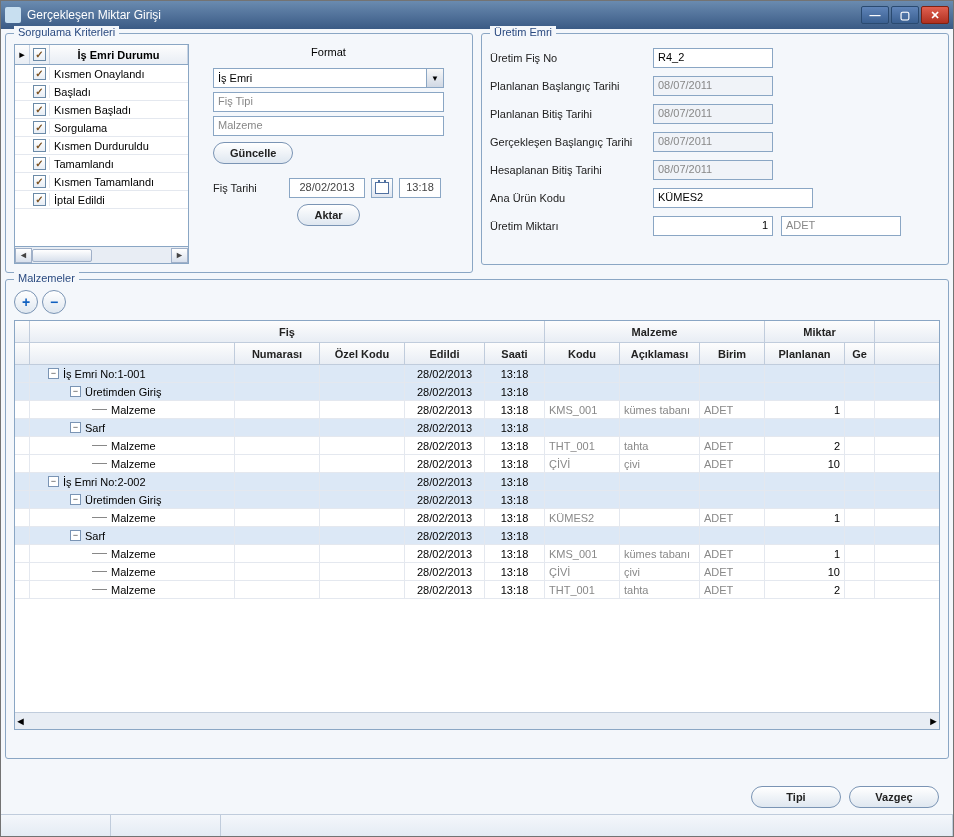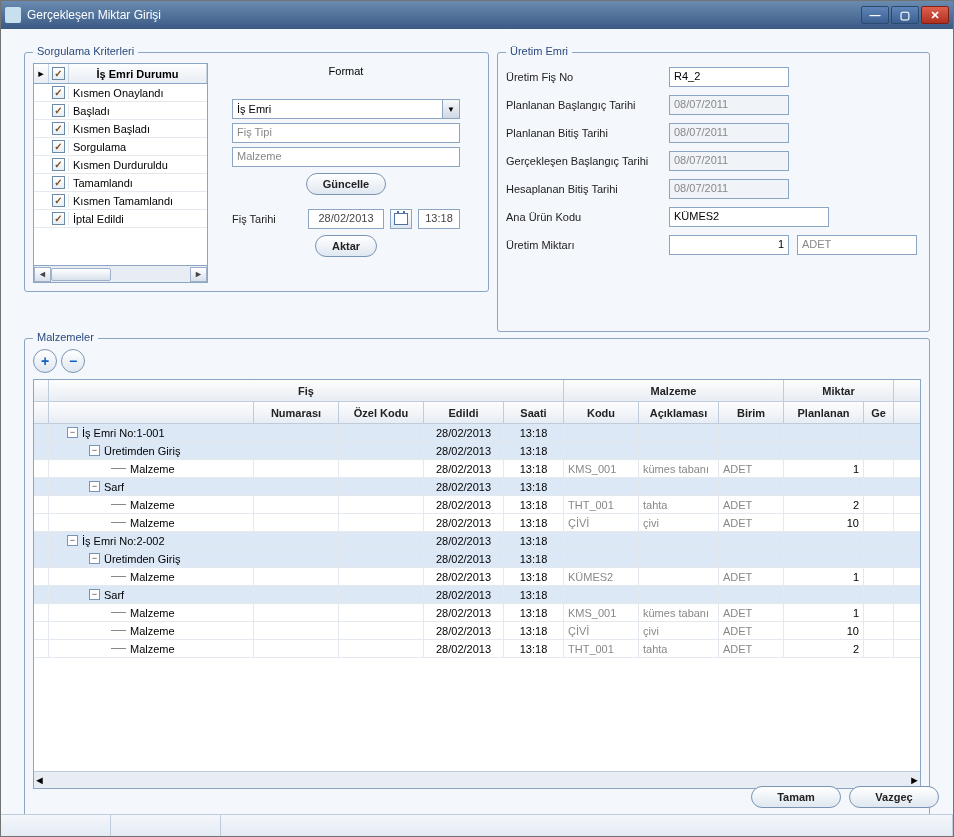--- a/index.html
+++ b/index.html
@@ -5,26 +5,26 @@
 * { box-sizing: border-box; font-family: Tahoma, sans-serif; font-size: 11px; }
 body { margin: 0; background: #fff; }
 .window { width: 954px; height: 837px; border: 1px solid #737373; background: #f4f7fb; position: relative; }
 .titlebar { height: 28px; background: linear-gradient(#6a8bb0,#3a5a85); color: #fff; display: flex; align-items: center; padding: 0 4px; }
 .titlebar .icon { width: 16px; height: 16px; background: #c8dff0; border-radius: 2px; margin-right: 6px; }
 .titlebar .title { flex: 1; font-size: 12px; }
 .winbtns { display: flex; gap: 2px; }
 .winbtn { width: 28px; height: 18px; border-radius: 2px; display: flex; align-items: center; justify-content: center; color: #fff; font-weight: bold; font-size: 11px; }
 .winbtn.min, .winbtn.max { background: linear-gradient(#5f84b8,#3a5f90); border: 1px solid #2a4a70; }
 .winbtn.close { background: linear-gradient(#e06050,#b03020); border: 1px solid #802010; }
-.content { position: absolute; top: 28px; left: 0; right: 0; bottom: 0; padding: 23px; }
+.content { position: absolute; top: 28px; left: 0; right: 0; bottom: 0; padding: 4px; }
 .fieldset { border: 1px solid #8aa6c4; border-radius: 3px; padding: 10px 8px 8px; position: relative; background: #f4f7fb; }
 .fieldset > .legend { position: absolute; top: -8px; left: 8px; background: #f4f7fb; padding: 0 4px; color: #2a4a80; font-size: 11px; }
 .toprow { display: flex; gap: 8px; margin-bottom: 6px; }
 .sorgulama { flex: 1; height: 240px; }
-.uretim { flex: 1; height: 280px; }
+.uretim { flex: 1; height: 232px; }
 .malzemeler { height: 480px; }
 .sorgulama-inner { display: flex; gap: 14px; height: 100%; }
 .statuslist { width: 175px; display: flex; flex-direction: column; }
 .statuslist-grid { flex: 1; border: 1px solid #8aa6c4; background: #fff; overflow: hidden; }
 .statuslist-head { display: flex; background: linear-gradient(#fdfdfd,#e8edf4); border-bottom: 1px solid #8aa6c4; height: 20px; }
 .statuslist-head .hcell { border-right: 1px solid #c8d4e4; display: flex; align-items: center; justify-content: center; }
 .statuslist-head .hsel { width: 15px; }
 .statuslist-head .hchk { width: 20px; }
 .statuslist-head .htxt { flex: 1; font-weight: bold; text-align: center; }
 .statusrow { display: flex; border-bottom: 1px solid #e4e8ef; height: 18px; align-items: center; background:#fff; }
@@ -168,36 +168,36 @@
             <div class="hscroll">
               <div class="arrow">◄</div>
               <div class="track">
                   <div class="thumb"></div>
                 </div>
               <div class="arrow">►</div>
             </div>
           </div>
 
           <div class="formcol">
-            <div class="frow" style="justify-content:center;margin-bottom:22px">
+            <div class="frow" style="justify-content:center;margin-bottom:10px">
                 <span>Format</span>
               </div>
             <div class="frow">
               <div class="fsel">
                 <span>İş Emri</span>
                 <div class="ddl">▼</div>
               </div>
             </div>
             <div class="frow">
                 <div class="finput" style="color:#888">Fiş Tipi</div>
               </div>
             <div class="frow">
                 <div class="finput" style="color:#888">Malzeme</div>
               </div>
-            <div class="frow" style="justify-content:center;margin:6px 0 14px">
+            <div class="frow" style="margin:6px 0 14px">
               <div class="btn">
                   <span>Güncelle</span>
                 </div>
             </div>
             <div class="frow">
               <div class="flabel">Fiş Tarihi</div>
               <div class="finput" style="flex:0 0 76px;text-align:center">28/02/2013</div>
               <div class="calbtn">
                   <div class="calicon"></div>
                 </div>
@@ -491,21 +491,21 @@
           <div class="track" style="flex:1;position:relative">
               <div class="thumb" style="width:430px"></div>
             </div>
           <div class="arrow">►</div>
         </div>
       </div>
     </div>
 
     <div class="footer">
       <div class="btn" style="width:90px">
-          <span>Tamam</span>
+          <span>Tipi</span>
         </div>
       <div class="btn" style="width:90px">
           <span>Vazgeç</span>
         </div>
     </div>
 
     <div class="statusbar">
       <div class="seg" style="width:110px"></div>
         <div class="seg" style="width:110px"></div>
         <div class="seg" style="flex:1"></div>

